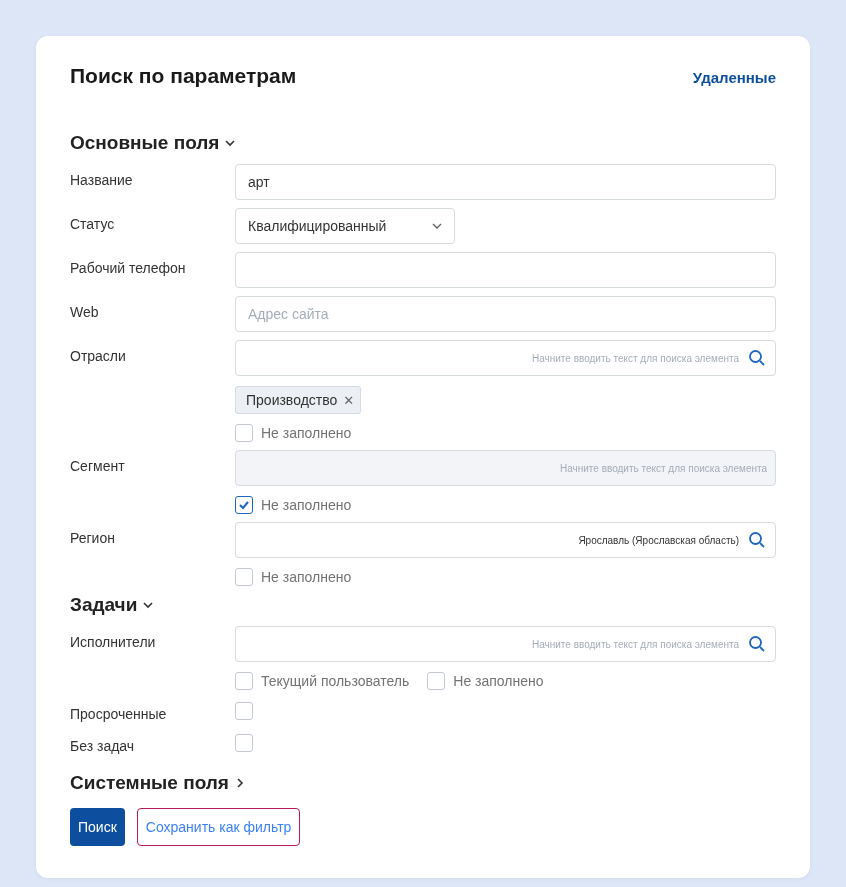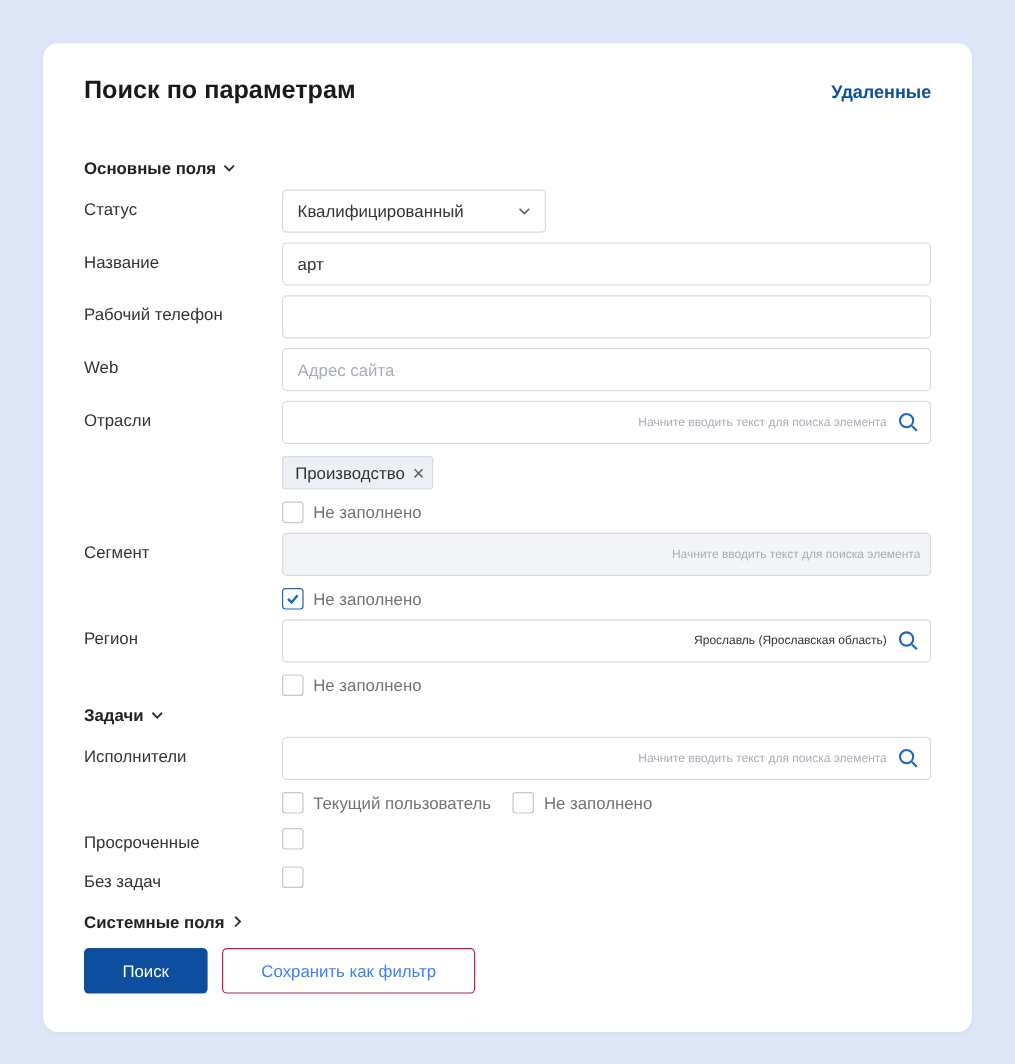--- a/index.html
+++ b/index.html
@@ -33,21 +33,21 @@
       color: #0d4f9e;
       font-weight: 600;
       font-size: 15px;
       cursor: pointer;
     }
     .section-header {
       display: flex;
       align-items: center;
       gap: 6px;
       font-weight: 700;
-      font-size: 14px;
+      font-size: 19px;
       color: #222;
       margin-bottom: 10px;
       margin-top: 4px;
       cursor: pointer;
     }
     .chev { width: 10px; height: 10px; }
     .chev svg { display: block; }
     .row {
       display: flex;
       align-items: flex-start;
@@ -149,21 +149,21 @@
     .cb svg { display: none; width: 12px; height: 12px; color: #1e66c2; }
     .cb-label { font-size: 14px; color: #737373; cursor: pointer; }
     .cb-group { display: flex; align-items: center; gap: 8px; }
     .actions {
       display: flex;
       gap: 12px;
       margin-top: 14px;
     }
     .btn {
       height: 38px;
-      padding: 0 32px;
+      padding: 0 8px;
       border-radius: 4px;
       font-size: 14px;
       cursor: pointer;
       display: flex;
       align-items: center;
     }
     .btn-primary {
       background: #0d4f9e;
       color: #fff;
       border: none;
@@ -189,37 +189,37 @@
   <div class="section-header">
     <span>Основные поля</span>
     <span class="chev">
       <svg viewBox="0 0 10 10">
           <path d="M1 3 L5 7 L9 3" stroke="#333" stroke-width="1.6" fill="none"></path>
         </svg>
     </span>
   </div>
 
   <div class="row">
+    <div class="label">Название</div>
+    <div class="field">
+      <input class="input" value="арт" style="">
+    </div>
+  </div>
+
+  <div class="row">
     <div class="label">Статус</div>
     <div class="field">
       <div class="select">
         <span>Квалифицированный</span>
         <span class="select-caret">
           <svg width="10" height="10" viewBox="0 0 10 10">
               <path d="M1 3 L5 7 L9 3" stroke="#666" stroke-width="1.4" fill="none"></path>
             </svg>
         </span>
       </div>
-    </div>
-  </div>
-
-  <div class="row">
-    <div class="label">Название</div>
-    <div class="field">
-      <input class="input" value="арт" style="">
     </div>
   </div>
 
   <div class="row">
     <div class="label">Рабочий телефон</div>
     <div class="field">
       <input class="input" value="" style="">
     </div>
   </div>
 

